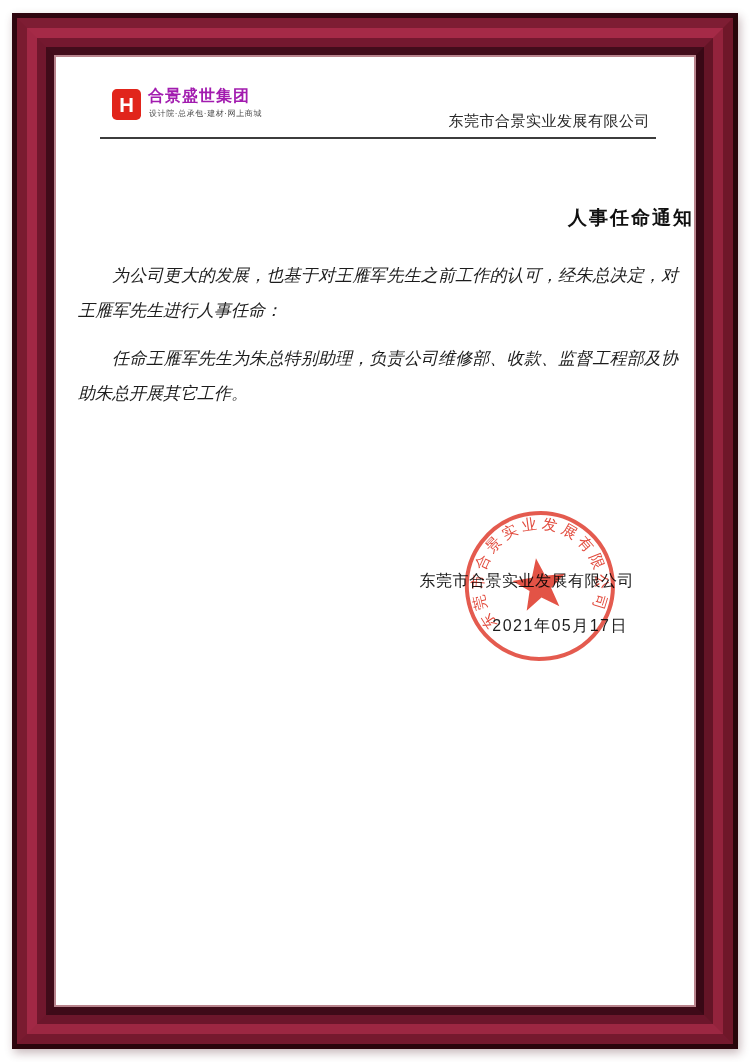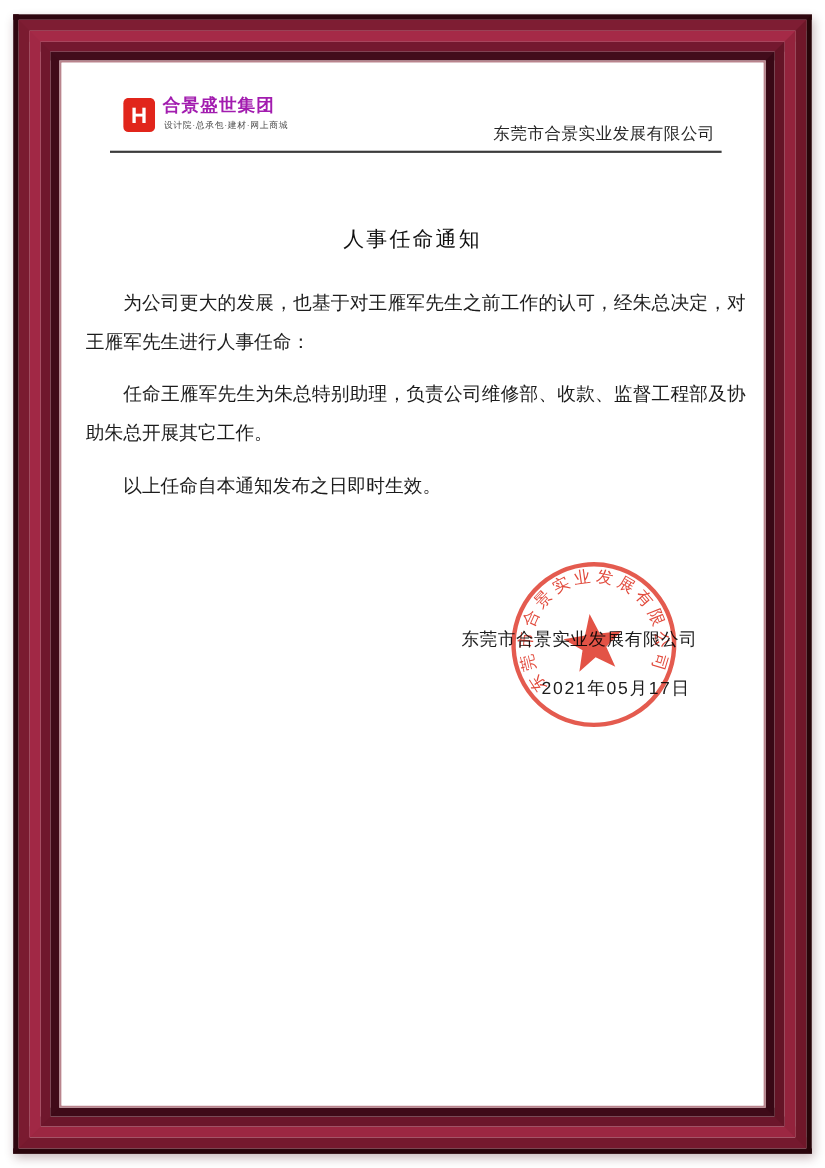--- a/index.html
+++ b/index.html
@@ -21,24 +21,24 @@
   .page{position:relative;width:100%;height:100%;background:#ffffff;}
   
   .logo-icon{position:absolute;left:56px;top:32px;width:29px;height:31px;}
   .brand{position:absolute;left:92px;top:29px;font-size:16px;font-weight:bold;
          color:#a21caf;letter-spacing:1px;}
   .tagline{position:absolute;left:93px;top:51px;font-size:8px;color:#4c4c4c;letter-spacing:.6px;}
   
   .hdr-company{position:absolute;right:44px;top:55px;font-size:15px;color:#262626;letter-spacing:.5px;}
   .hdr-rule{position:absolute;left:44px;top:80px;width:556px;height:2px;background:#3c3c3c;}
   
-  .doc-title{position:absolute;left:0;top:148px;width:100%;text-align:center;
-             font-size:19px;font-weight:normal;color:#111;letter-spacing:2px;}
+  .doc-title{position:absolute;left:0;top:148px;width:100%;text-align:right;
+             font-size:19px;font-weight:bold;color:#111;letter-spacing:2px;}
   
-  .body-text{position:absolute;left:22px;top:201px;width:600px;}
+  .body-text{position:absolute;left:22px;top:201px;width:600px;font-style:italic;}
   .body-text p{margin:0 0 13px 0;font-size:17px;line-height:35px;color:#1c1c1c;
                text-indent:2em;text-align:justify;}
   
   .sig-company{position:absolute;right:60px;top:514px;font-size:16px;color:#1c1c1c;letter-spacing:.5px;}
   .sig-date{position:absolute;right:66px;top:559px;font-size:16px;color:#1c1c1c;letter-spacing:1.5px;text-align:center;}
   
   .stamp{position:absolute;left:399px;top:445px;width:170px;height:170px;
          transform:rotate(-8deg);mix-blend-mode:multiply;opacity:.92;}
 </style>
 </head>
@@ -62,21 +62,20 @@
       <div class="tagline">设计院·总承包·建材·网上商城</div>
 
       <div class="hdr-company">东莞市合景实业发展有限公司</div>
       <div class="hdr-rule"></div>
 
       <div class="doc-title">人事任命通知</div>
 
       <div class="body-text">
         <p>为公司更大的发展，也基于对王雁军先生之前工作的认可，经朱总决定，对王雁军先生进行人事任命：</p>
         <p>任命王雁军先生为朱总特别助理，负责公司维修部、收款、监督工程部及协助朱总开展其它工作。</p>
-        <p>以上任命自本通知发布之日即时生效。</p>
       </div>
 
       <div class="sig-company">东莞市合景实业发展有限公司</div>
       <div class="sig-date">2021年05月17日</div>
 
       <svg class="stamp" viewBox="0 0 170 170">
         <circle cx="85" cy="84" r="73" fill="none" stroke="#df3a2b" stroke-width="4" opacity="0.9"></circle>
         <polygon fill="#df3a2b" opacity="0.95" points="85,56 91.8,74.7 111.6,75.3 95.9,87.6 101.5,106.7 85,95.5 68.5,106.7 74.1,87.6 58.4,75.3 78.2,74.7"></polygon>
         <path id="sealArc" d="M 48.36 127.66 A 57 57 0 1 1 121.64 127.66" fill="none"></path>
         <text font-size="15" fill="#df3a2b" letter-spacing="4" text-anchor="middle" font-family="Liberation Sans, sans-serif">

